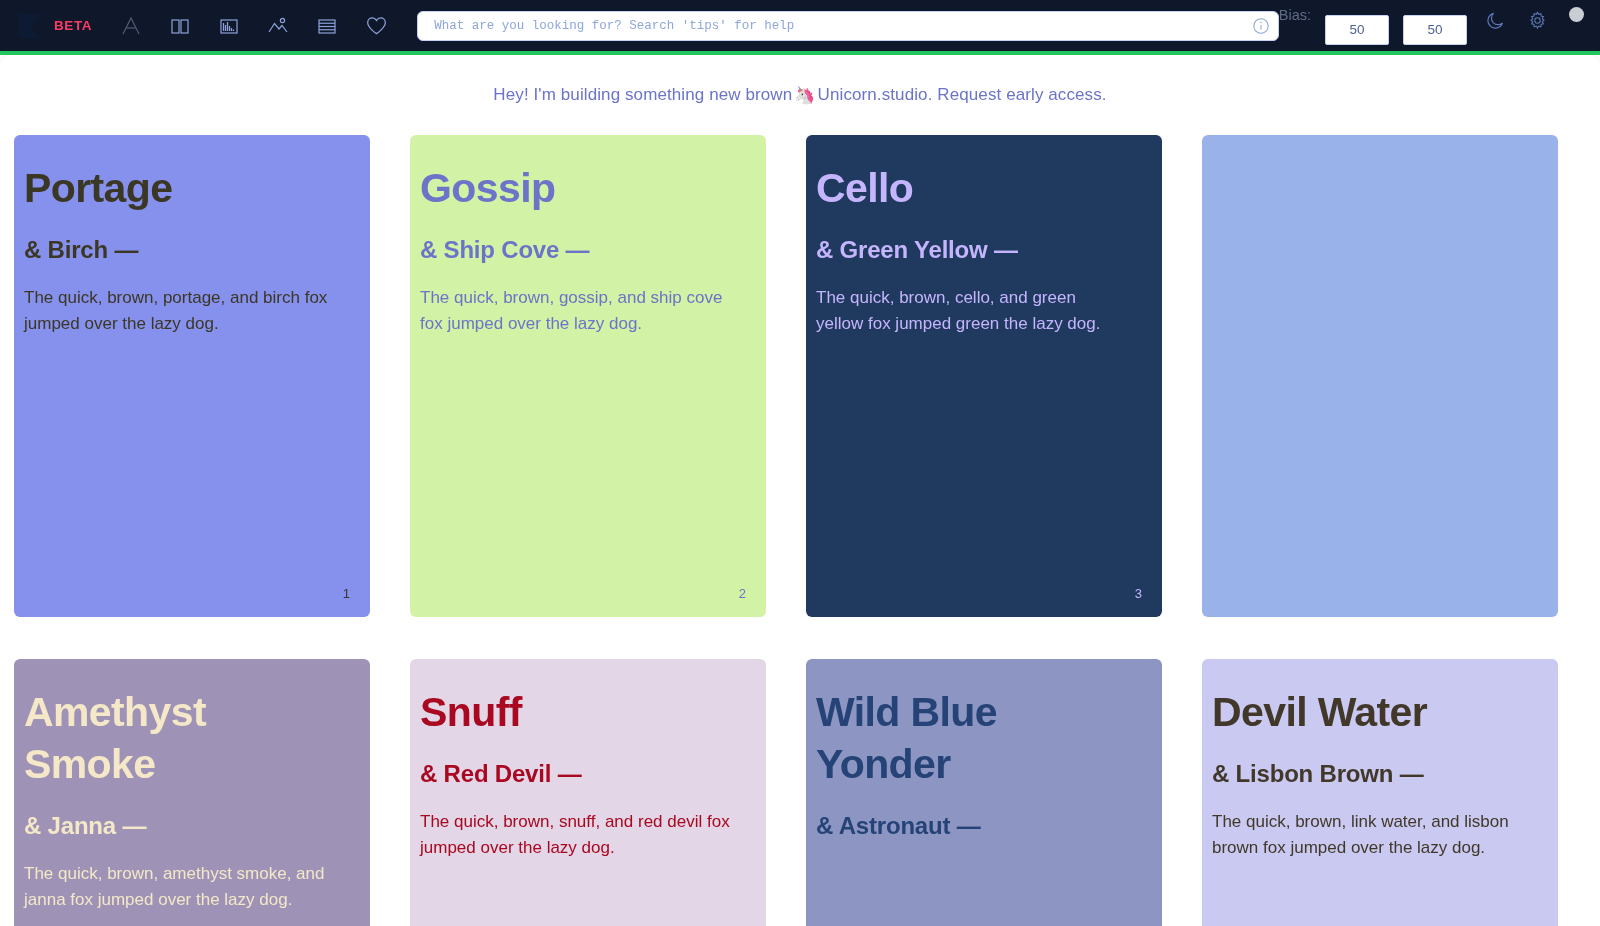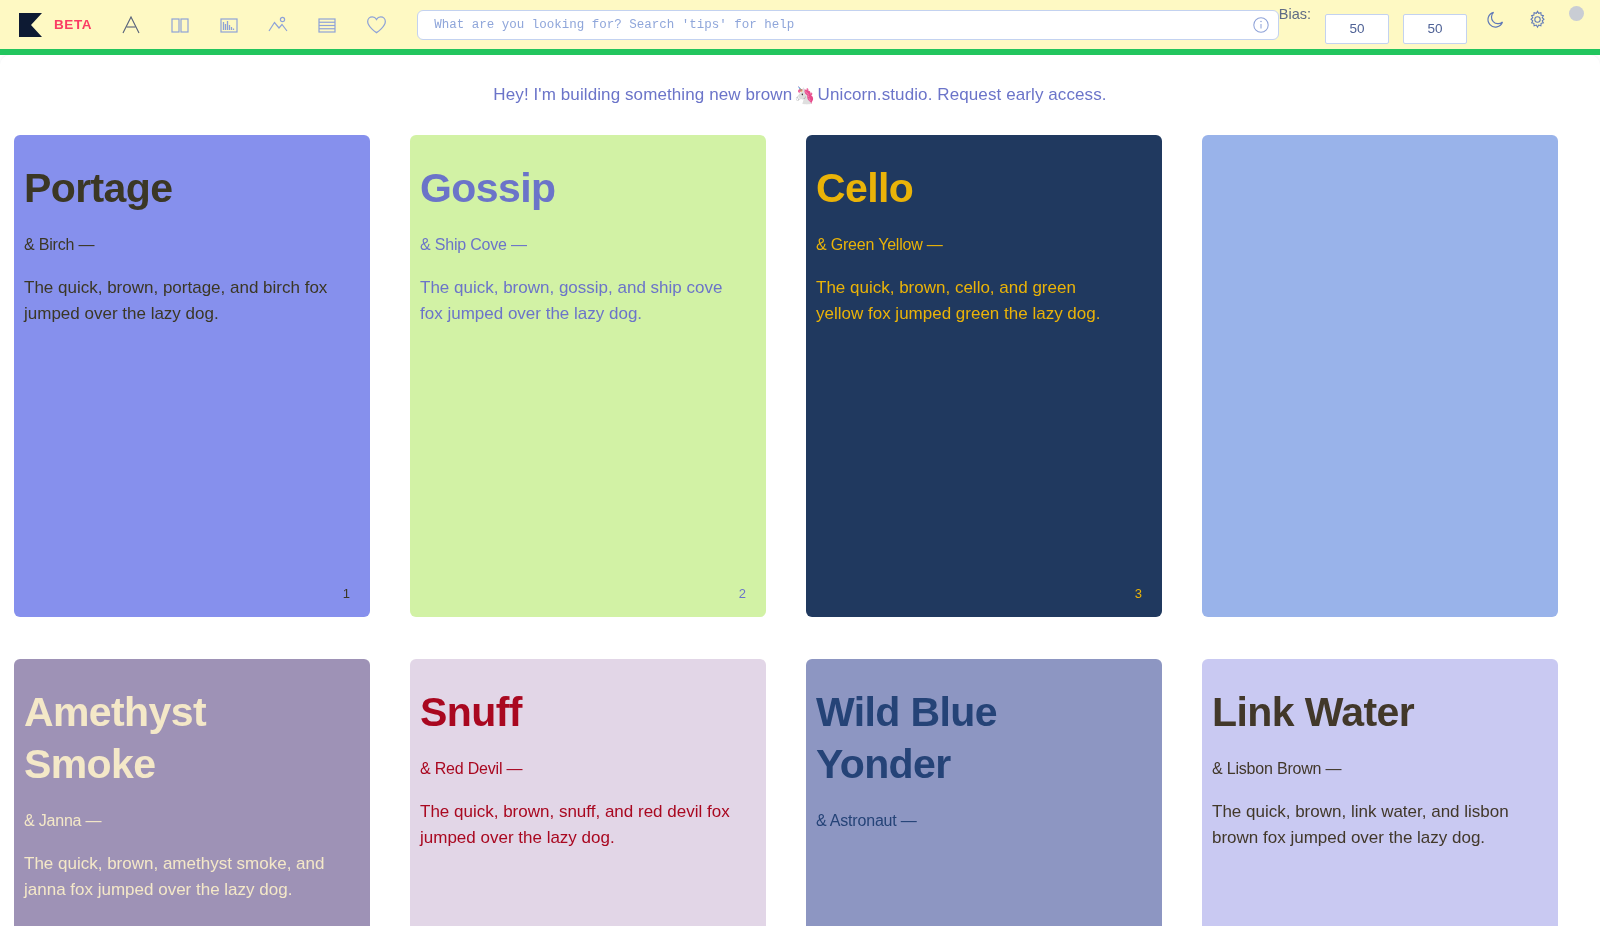--- a/index.html
+++ b/index.html
@@ -12,23 +12,23 @@
     font-family: "Liberation Sans", sans-serif;
   }
 
   
   .toolbar {
     position: relative;
     height: 55px;
     width: 1600px;
     display: flex;
     align-items: center;
-    background: #fef9c3;
+    background: #0f172a;
     padding: 0 16px 0 18px;
-    border-bottom: 6px solid #22c55e;
+    border-bottom: 4px solid #22c55e;
     z-index: 5;
   }
 
   .brand {
     display: flex;
     align-items: center;
     gap: 11px;
     margin-right: 22px;
   }
   .brand-mark {
@@ -171,22 +171,22 @@
   .card.row2 { height: 482px; }
 
   .card-title {
     font-size: 41px;
     font-weight: bold;
     line-height: 1.27;
     letter-spacing: -0.6px;
     margin-bottom: 0;
   }
   .card-sub {
-    font-size: 16px;
-    font-weight: normal;
+    font-size: 24px;
+    font-weight: bold;
     margin-top: 22px;
     letter-spacing: -0.2px;
   }
   .card-body {
     font-size: 17px;
     line-height: 1.52;
     margin-top: 21px;
     max-width: 310px;
   }
   .card-index {
@@ -310,21 +310,21 @@
       <div class="card-index">1</div>
     </div>
 
     <div class="card row1" style="background: rgb(210, 242, 165); color: rgb(107, 116, 201);">
       <div class="card-title">Gossip</div>
       <div class="card-sub">&amp; Ship Cove —</div>
       <div class="card-body">The quick, brown, gossip, and ship cove fox jumped over the lazy dog.</div>
       <div class="card-index">2</div>
     </div>
 
-    <div class="card row1" style="background: rgb(32, 57, 95); color: #eab308;">
+    <div class="card row1" style="background: rgb(32, 57, 95); color: #c4b5fd;">
       <div class="card-title">Cello</div>
       <div class="card-sub">&amp; Green Yellow —</div>
       <div class="card-body">The quick, brown, cello, and green yellow fox jumped green the lazy dog.</div>
       <div class="card-index">3</div>
     </div>
 
     <div class="card row1 empty" style="background: rgb(153, 179, 234); color: rgb(153, 179, 234);"></div>
 
     <div class="card row2" style="background: rgb(158, 146, 182); color: rgb(244, 232, 200);">
       <div class="card-title">Amethyst Smoke</div>
@@ -340,20 +340,20 @@
 
     </div>
 
     <div class="card row2" style="background: rgb(141, 150, 194); color: rgb(37, 67, 119);">
       <div class="card-title">Wild Blue Yonder</div>
       <div class="card-sub">&amp; Astronaut —</div>
 
     </div>
 
     <div class="card row2" style="background: rgb(201, 201, 242); color: rgb(66, 56, 42);">
-      <div class="card-title">Link Water</div>
+      <div class="card-title">Devil Water</div>
       <div class="card-sub">&amp; Lisbon Brown —</div>
       <div class="card-body">The quick, brown, link water, and lisbon brown fox jumped over the lazy dog.</div>
 
     </div>
 
   </div>
 </div>
 
 </body></html>

